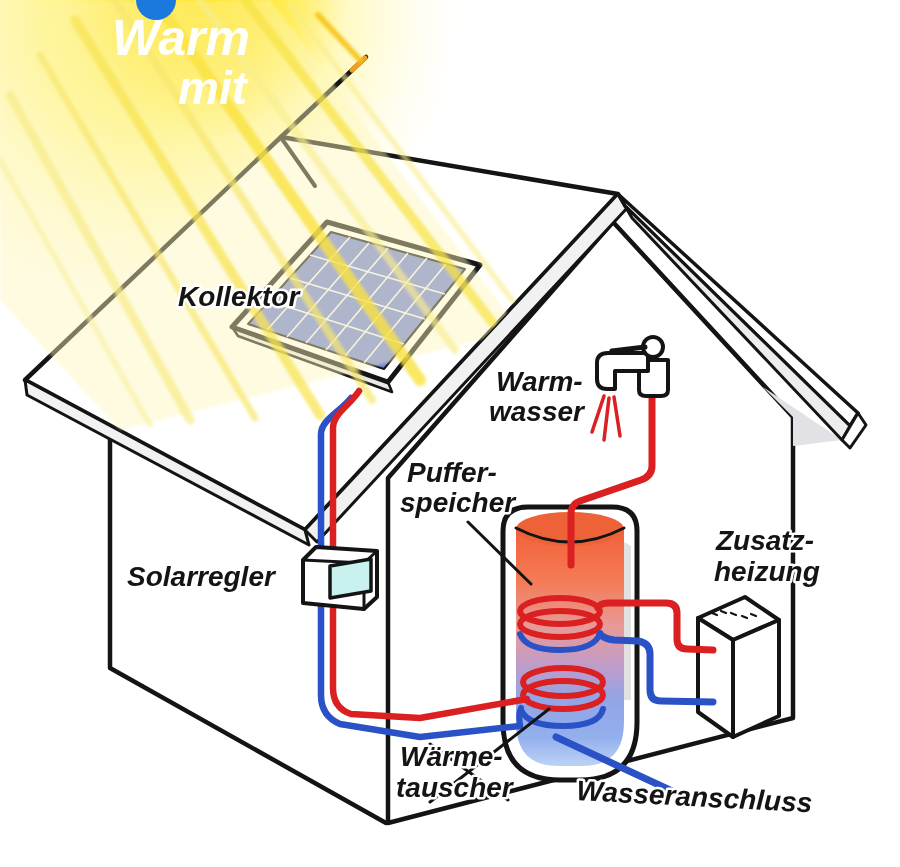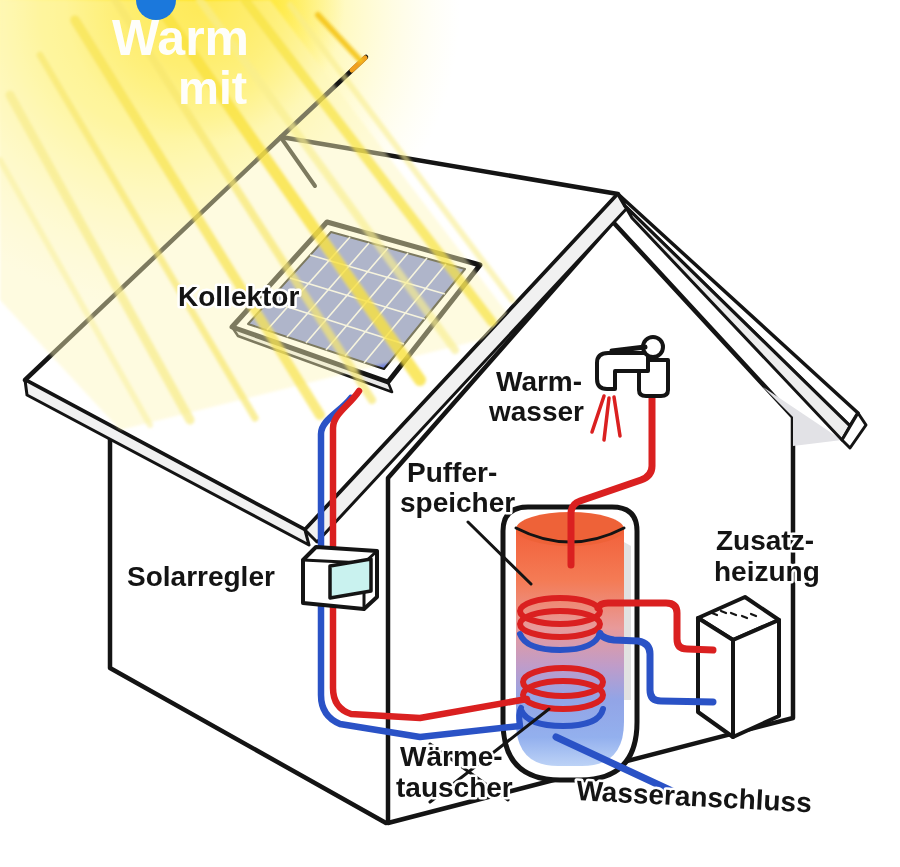--- a/index.html
+++ b/index.html
@@ -1,16 +1,16 @@
 <!DOCTYPE html>
 <html><head>
 <meta charset="utf-8">
 <style>
   html,body{margin:0;padding:0;background:#fff;width:900px;height:867px;overflow:hidden;}
-  #stage{position:relative;width:900px;height:781px;}
+  #stage{position:relative;width:900px;height:781px;font-style:italic;}
   svg{display:block;}
   .lbl{font-family:"Liberation Sans","DejaVu Sans",sans-serif;font-weight:bold;font-size:28px;
        fill:#141414;stroke:#ffffff;stroke-width:5px;paint-order:stroke;stroke-linejoin:round;}
   .wm{font-family:"Liberation Sans","DejaVu Sans",sans-serif;font-weight:bold;fill:#ffffff;opacity:.97;}
   .outline{stroke:#141414;stroke-linejoin:round;stroke-linecap:round;}
   .pipe{fill:none;stroke-linecap:round;stroke-linejoin:round;}
 </style>
 </head>
 <body>
 

